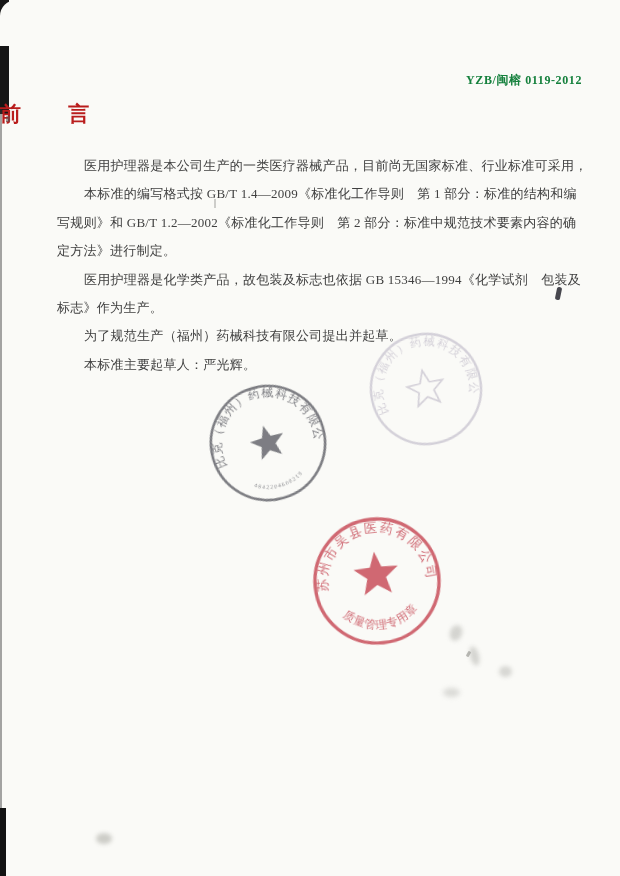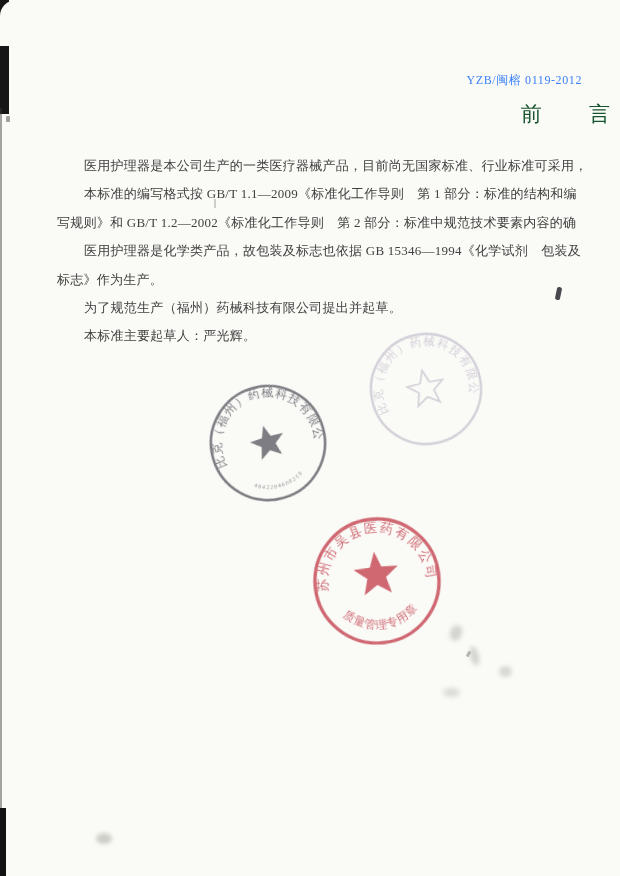--- a/index.html
+++ b/index.html
@@ -9,25 +9,25 @@
     font-family:"Liberation Serif","DejaVu Serif",serif;
   }
   
   .edge-strip-top-left{position:absolute;left:0;top:0;width:9px;height:114px;background:#161616;}
   .paper-corner{position:absolute;left:0;top:0;width:34px;height:46px;background:#fafaf7;border-top-left-radius:16px;}
   .edge-line-left{position:absolute;left:0;top:108px;width:2px;height:702px;background:#3a3a3a;opacity:.45;}
   .edge-strip-bottom-left{position:absolute;left:0;top:808px;width:6px;height:68px;background:#121212;}
 
   .doc-number{
     position:absolute;top:72px;right:38px;
-    font-size:12px;color:#3b82f6;letter-spacing:.6px;
+    font-size:12px;color:#15803d;letter-spacing:.6px;font-weight:bold;
   }
   .doc-title{
     position:absolute;top:100px;left:0;width:100%;
-    text-align:right;font-size:21px;font-weight:400;color:#14532d;
+    text-align:left;font-size:21px;font-weight:700;color:#b91c1c;
     letter-spacing:10px;word-spacing:22px;
   }
   .doc-body{
     position:absolute;top:152px;left:57px;width:540px;
     font-size:13px;color:#404040;line-height:28.4px;letter-spacing:.25px;
   }
   .line{white-space:nowrap;}
   .line.indent{padding-left:27px;}
 
   
@@ -54,22 +54,23 @@
 <div class="edge-strip-top-left"></div>
 <div class="paper-corner"></div>
 <div class="edge-line-left"></div>
 <div class="edge-strip-bottom-left"></div>
 
 <div class="doc-number">YZB/闽榕 0119-2012</div>
 <div class="doc-title">前 言</div>
 
 <div class="doc-body">
   <div class="line indent">医用护理器是本公司生产的一类医疗器械产品，目前尚无国家标准、行业标准可采用，</div>
-  <div class="line indent">本标准的编写格式按 GB/T 1.1—2009《标准化工作导则　第 1 部分：标准的结构和编</div>
+  <div class="line indent">本标准的编写格式按 GB/T 1.4—2009《标准化工作导则　第 1 部分：标准的结构和编</div>
   <div class="line">写规则》和 GB/T 1.2—2002《标准化工作导则　第 2 部分：标准中规范技术要素内容的确</div>
+  <div class="line">定方法》进行制定。</div>
   <div class="line indent">医用护理器是化学类产品，故包装及标志也依据 GB 15346—1994《化学试剂　包装及</div>
   <div class="line">标志》作为生产。</div>
   <div class="line indent">为了规范生产（福州）药械科技有限公司提出并起草。</div>
   <div class="line indent">本标准主要起草人：严光辉。</div>
 </div>
 
 <svg class="stamp stamp-faded" width="128" height="128" viewBox="-64 -64 128 128">
   <defs>
     <path id="arcF" d="M -42 13 A 44 44 0 1 1 42 13"></path>
   </defs>

